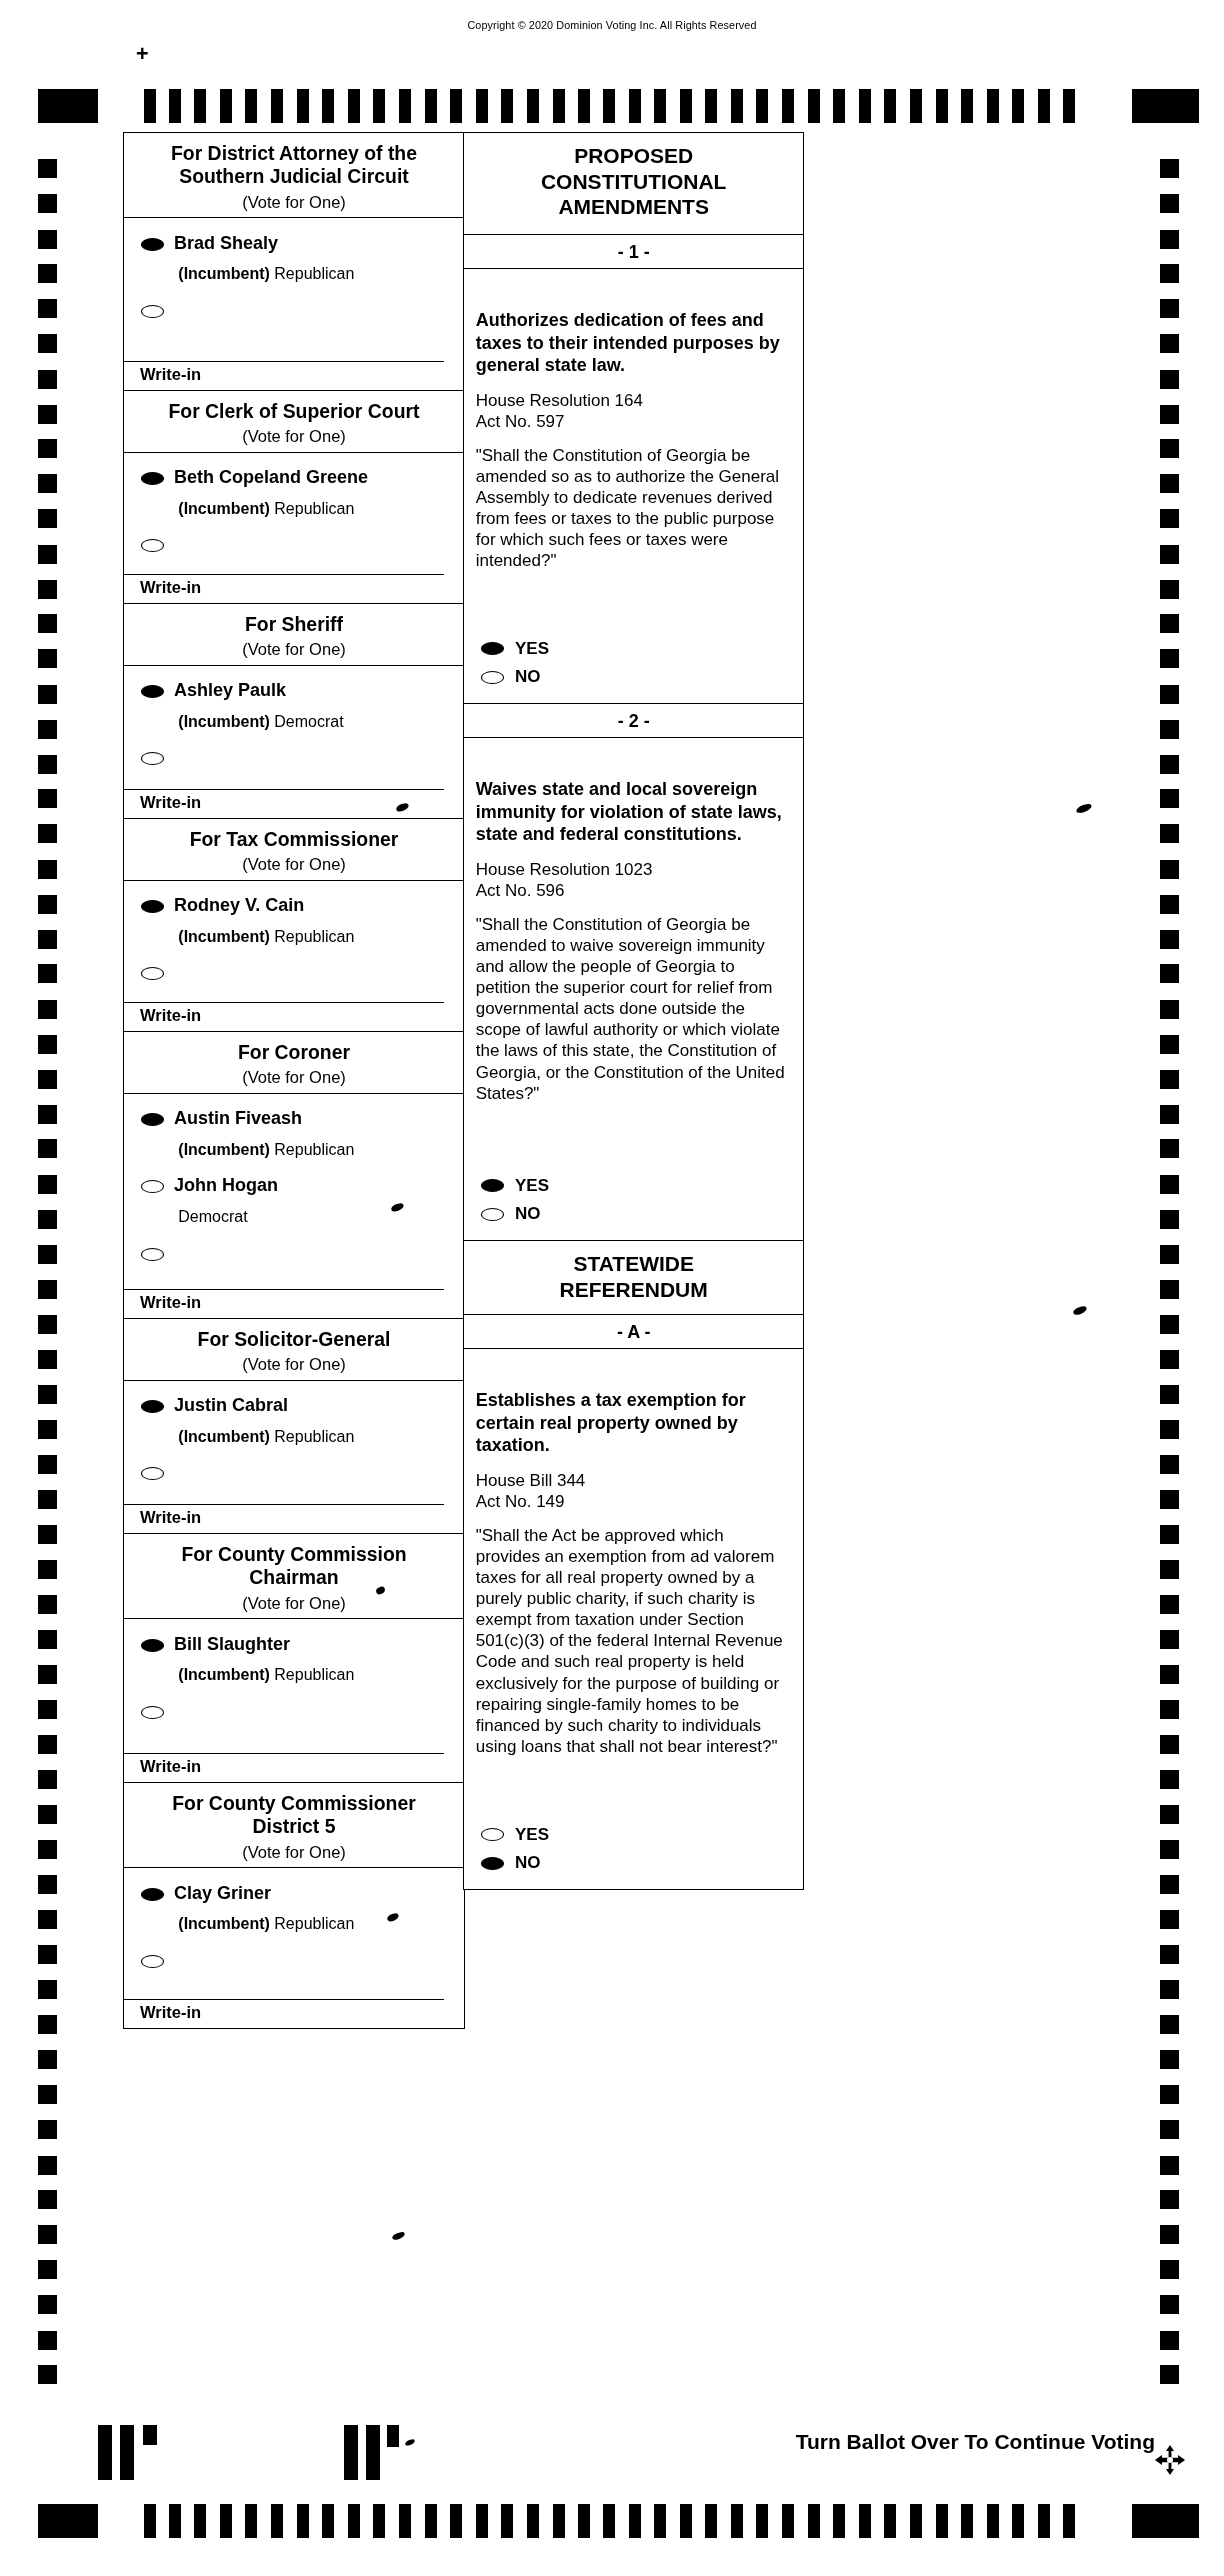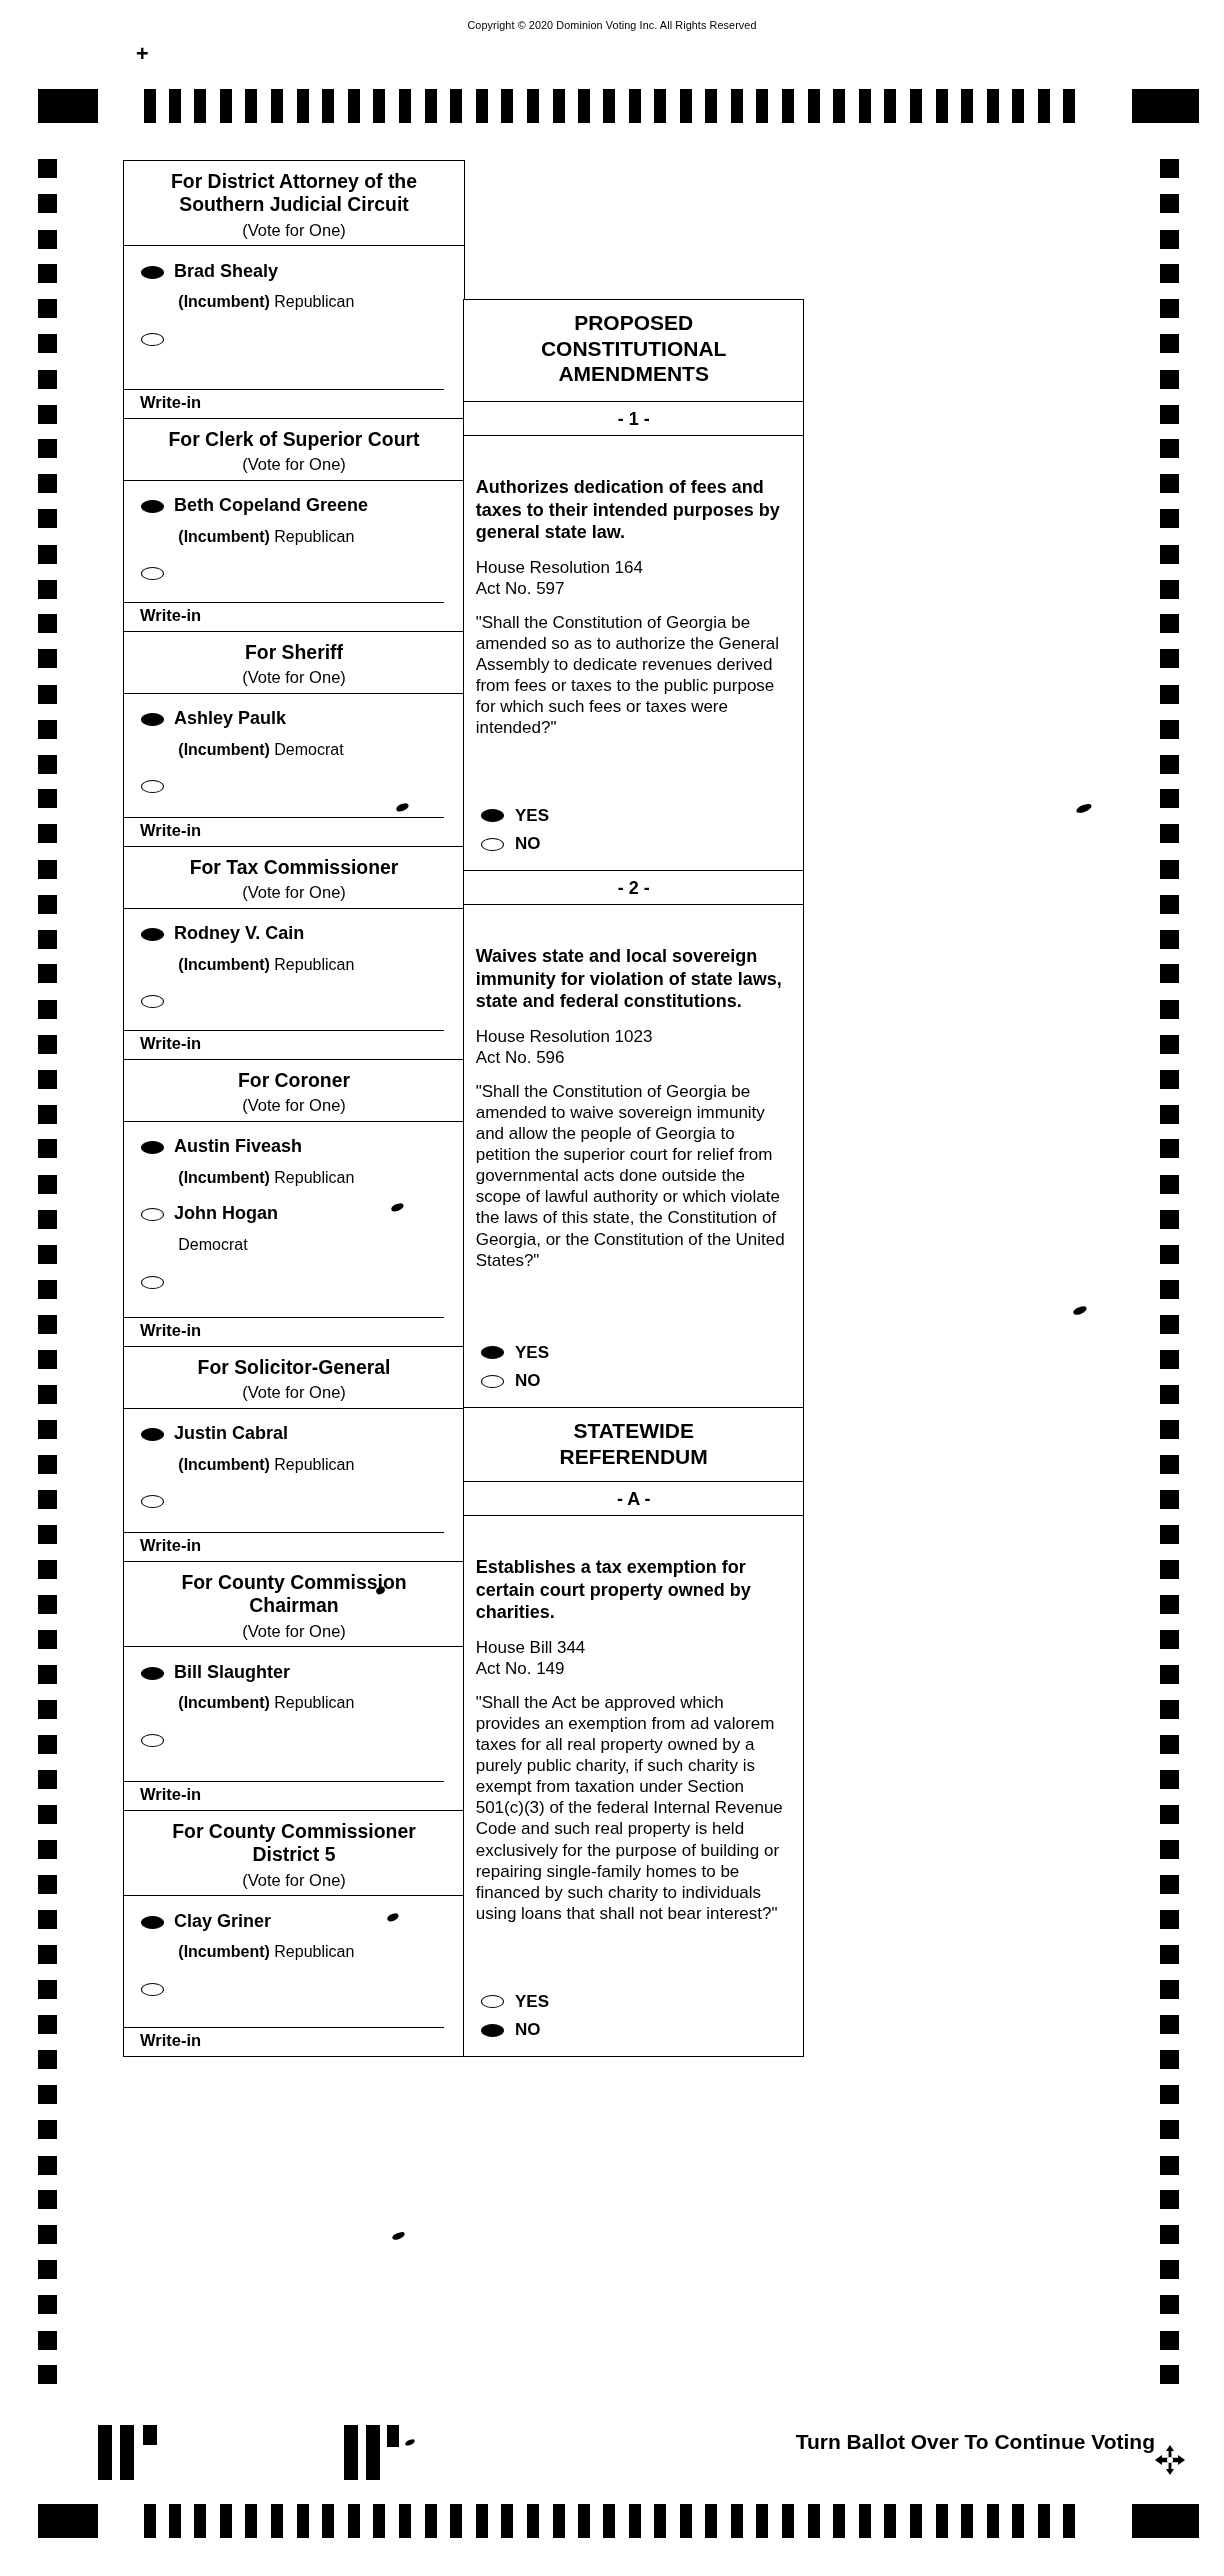--- a/index.html
+++ b/index.html
@@ -12,21 +12,21 @@
 
   
   .copyright { position:absolute; top:18.7px; left:0; width:100%; text-align:center; font-size:10.8px; letter-spacing:0.1px; }
   .plus-mark { position:absolute; left:136px; top:42px; font-size:21.5px; font-weight:bold; }
   .timing-row { position:absolute; left:0; width:100%; height:34px; }
   .timing-row.top { top:89px; }
   .timing-row.bottom { top:2504px; }
   .tmark { position:absolute; background:#000; }
 
   
-  .columns { position:absolute; left:123px; top:160px; display:flex; align-items:flex-end; }
+  .columns { position:absolute; left:123px; top:132px; display:flex; align-items:flex-start; }
   .col { border:1.8px solid #000; background:#fff; }
   .col.left  { width:342px; }
   .col.right { width:341px; margin-left:-1.8px; }
 
   
   .contest { display:flex; flex-direction:column; border-bottom:1.8px solid #000; }
   .contest-header { padding:8.6px 5.7px 5.7px; text-align:center; border-bottom:1.4px solid #000; }
   .contest-title { font-weight:bold; font-size:19.4px; line-height:1.22; white-space:pre-line; }
   .contest-instruction { font-size:16.5px; margin-top:3.6px; }
   .candidate { display:flex; align-items:flex-start; padding:14.4px 7.2px 1.4px 17px; gap:10px; }
@@ -362,21 +362,21 @@
               <span class="oval"></span>
               <span class="choice-label">NO</span>
             </div>
           </div>
         </section>
         <div class="mgroup-header" style="min-height: 74px;">STATEWIDE
 REFERENDUM</div>
         <section class="measure" style="min-height: 574px; border-bottom: none;">
           <div class="measure-number">- A -</div>
           <div class="measure-body">
-            <div class="measure-summary">Establishes a tax exemption for certain court property owned by charities.</div>
+            <div class="measure-summary">Establishes a tax exemption for certain real property owned by taxation.</div>
             <div class="measure-refs">House Bill 344
 Act No. 149</div>
             <div class="measure-question">"Shall the Act be approved which provides an exemption from ad valorem taxes for all real property owned by a purely public charity, if such charity is exempt from taxation under Section 501(c)(3) of the federal Internal Revenue Code and such real property is held exclusively for the purpose of building or repairing single-family homes to be financed by such charity to individuals using loans that shall not bear interest?"</div>
           </div>
           <div class="choices">
             <div class="choice">
               <span class="oval"></span>
               <span class="choice-label">YES</span>
             </div>
             <div class="choice">

